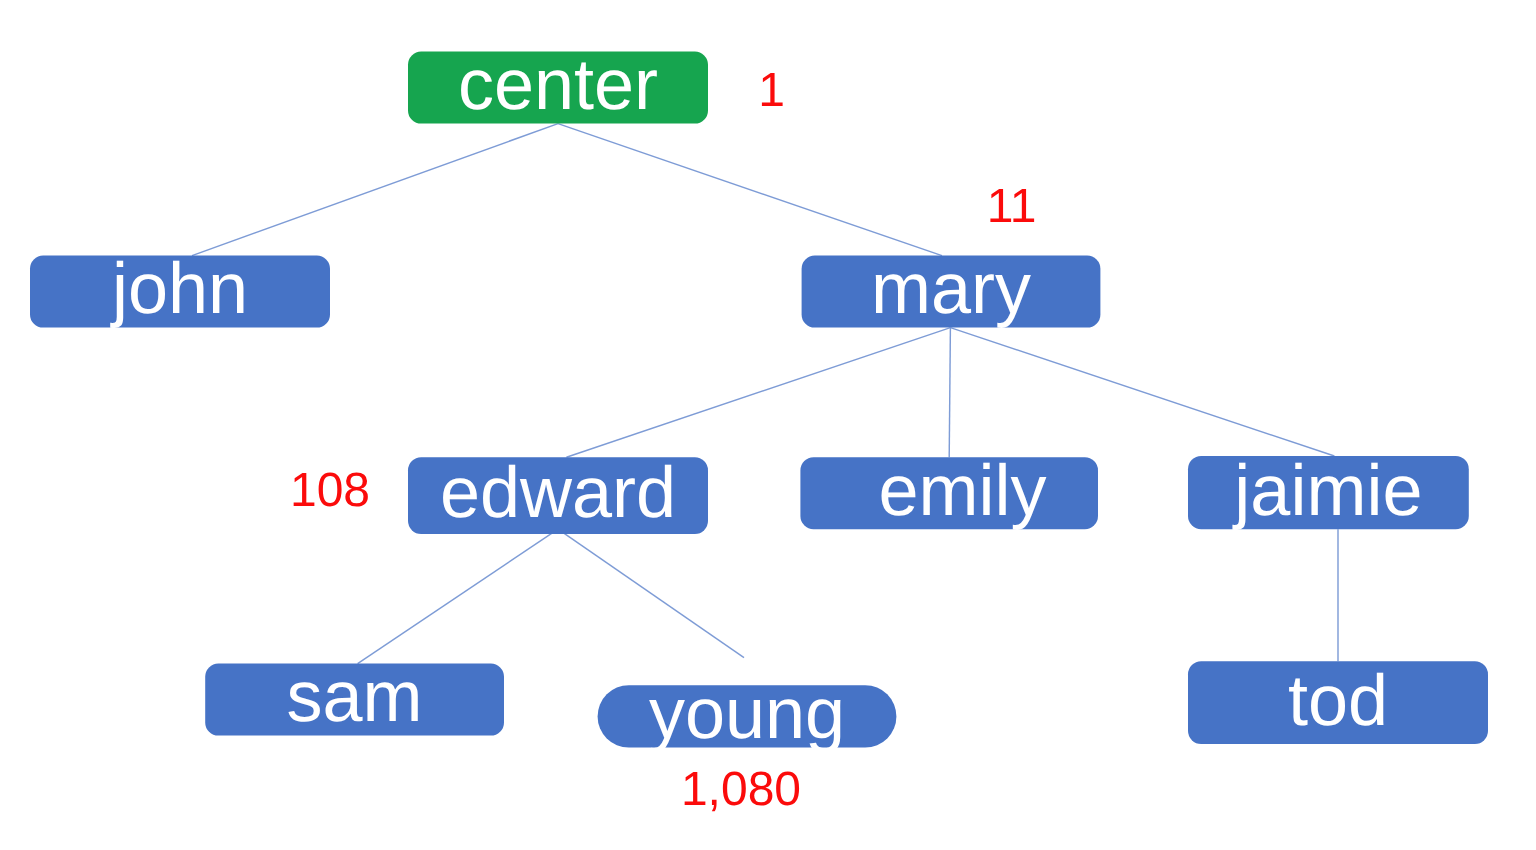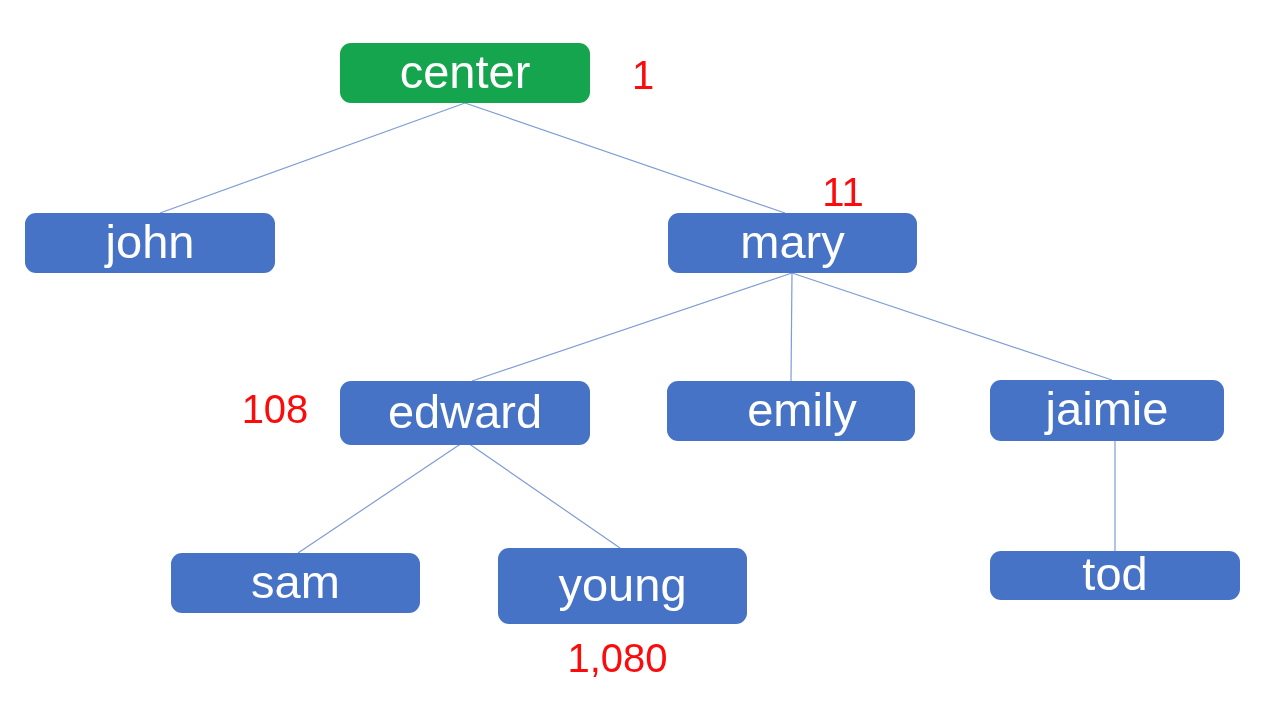--- a/index.html
+++ b/index.html
@@ -32,45 +32,45 @@
   }
 
   .node {
     position: absolute;
     display: flex;
     align-items: center;
     justify-content: center;
     border-radius: 11px;
     background: var(--node-fill);
     color: var(--node-text);
-    font-size: 47px;
+    font-size: 60px;
     line-height: 1;
     padding-bottom: 4px;
   }
   .node.root { background: var(--root-fill); }
 
   .n-center { left: 340px; top: 43px;  width: 250px; height: 60px; }
   .n-john   { left: 25px;  top: 213px; width: 250px; height: 60px; }
   .n-mary   { left: 668px; top: 213px; width: 249px; height: 60px; }
   .n-edward { left: 340px; top: 381px; width: 250px; height: 64px; }
   .n-emily  { left: 667px; top: 381px; width: 248px; height: 60px; padding-left: 22px; }
   .n-jaimie { left: 990px; top: 380px; width: 234px; height: 61px; }
   .n-sam    { left: 171px; top: 553px; width: 249px; height: 60px; text-align: right; }
-  .n-young  { left: 498px; top: 548px; width: 249px; height: 76px; }
-  .n-tod    { left: 990px; top: 551px; width: 250px; height: 49px; }
+  .n-young  { left: 498px; top: 571px; width: 249px; height: 52px; border-radius: 27px; }
+  .n-tod    { left: 990px; top: 551px; width: 250px; height: 69px; }
 
   .annotation {
     position: absolute;
     color: var(--annotation);
     font-size: 40px;
     line-height: 1;
     text-align: center;
   }
   .a-1    { left: 613px; top: 55px;  width: 60px;  }
-  .a-11   { left: 803px; top: 152px; width: 80px; margin-top: 20px;  }
+  .a-11   { left: 803px; top: 152px; width: 80px;  }
   .a-108  { left: 235px; top: 389px; width: 80px;  }
   .a-1080 { left: 555px; top: 638px; width: 125px; }
 </style>
 </head>
 <body>
 
 <div class="canvas">
 
   <svg class="edges" viewBox="0 0 1280 708">
     <line x1="465" y1="103" x2="160" y2="213"></line>

